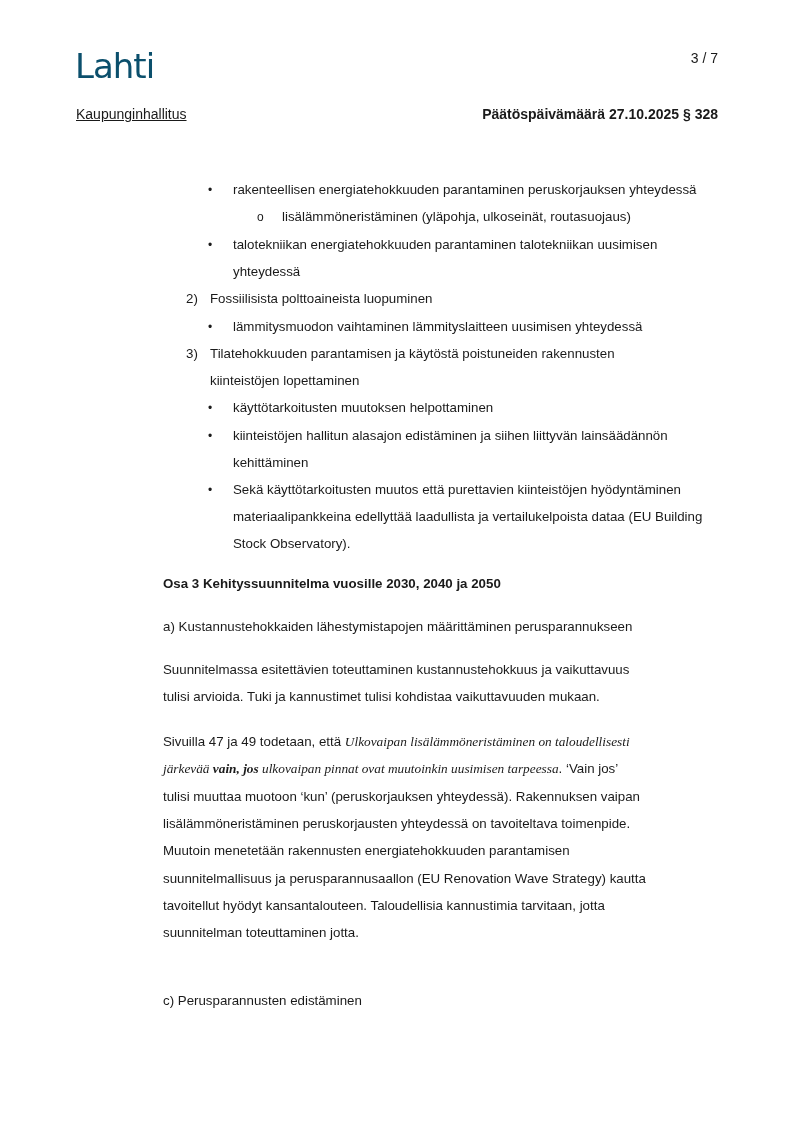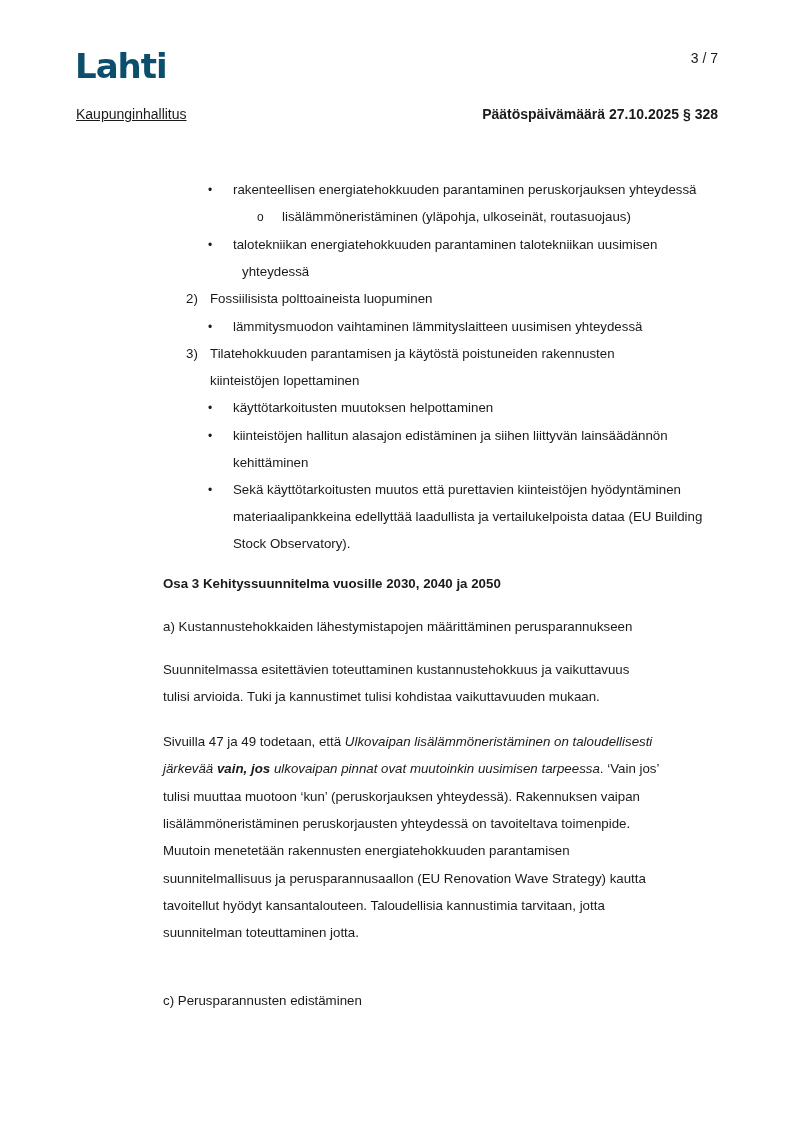--- a/index.html
+++ b/index.html
@@ -1,42 +1,42 @@
 <!DOCTYPE html>
 <html><head>
 <meta charset="utf-8">
 <style>
   html, body { margin: 0; padding: 0; background: #ffffff; }
   body { width: 793px; height: 1123px; position: relative; overflow: hidden;
          font-family: "Liberation Sans", sans-serif; color: #1a1a1a; font-size: 13.3px; }
   .logo { position: absolute; left: 75px; top: 46px; font-family: "DejaVu Sans", sans-serif;
-          font-weight: bold; font-size: 34px; color: #0b4f6c; letter-spacing: -1px; line-height: 40px; }
+          font-weight: normal; font-size: 34px; color: #0b4f6c; letter-spacing: -1px; line-height: 40px; }
   .pageno { position: absolute; right: 75px; top: 50px; font-size: 14px; }
   .hdr-left { position: absolute; left: 76px; top: 106px; font-size: 14px; text-decoration: underline; }
   .hdr-right { position: absolute; right: 75px; top: 106px; font-size: 14px; font-weight: bold; }
   .line { position: absolute; white-space: nowrap; font-size: 13.3px; line-height: 18px; }
   .bullet { position: absolute; font-size: 12px; line-height: 18px; }
   .bold { font-weight: bold; }
-  .it { font-style: italic; }
+  .it { font-style: italic; font-family: Liberation Serif, serif; }
 </style>
 </head>
 <body>
 
 <div class="logo">Lahti</div>
 <div class="pageno">3 / 7</div>
 <div class="hdr-left">Kaupunginhallitus</div>
 <div class="hdr-right">Päätöspäivämäärä 27.10.2025 § 328</div>
 
 <span class="bullet" style="left:208px;top:181px">•</span>
 <div class="line" style="left:233px;top:181px">rakenteellisen energiatehokkuuden parantaminen peruskorjauksen yhteydessä</div>
 <span class="bullet" style="left:257px;top:208px">o</span>
 <div class="line" style="left:282px;top:208px">lisälämmöneristäminen (yläpohja, ulkoseinät, routasuojaus)</div>
 <span class="bullet" style="left:208px;top:236px">•</span>
 <div class="line" style="left:233px;top:236px">talotekniikan energiatehokkuuden parantaminen talotekniikan uusimisen</div>
-<div class="line" style="left:242px;top:263px">yhteydessä</div>
+<div class="line" style="left:233px;top:263px">yhteydessä</div>
 
 <div class="line" style="left:186px;top:290px">2)</div>
 <div class="line" style="left:210px;top:290px">Fossiilisista polttoaineista luopuminen</div>
 <span class="bullet" style="left:208px;top:318px">•</span>
 <div class="line" style="left:233px;top:318px">lämmitysmuodon vaihtaminen lämmityslaitteen uusimisen yhteydessä</div>
 
 <div class="line" style="left:186px;top:345px">3)</div>
 <div class="line" style="left:210px;top:345px">Tilatehokkuuden parantamisen ja käytöstä poistuneiden rakennusten</div>
 <div class="line" style="left:210px;top:372px">kiinteistöjen lopettaminen</div>
 <span class="bullet" style="left:208px;top:399px">•</span>

